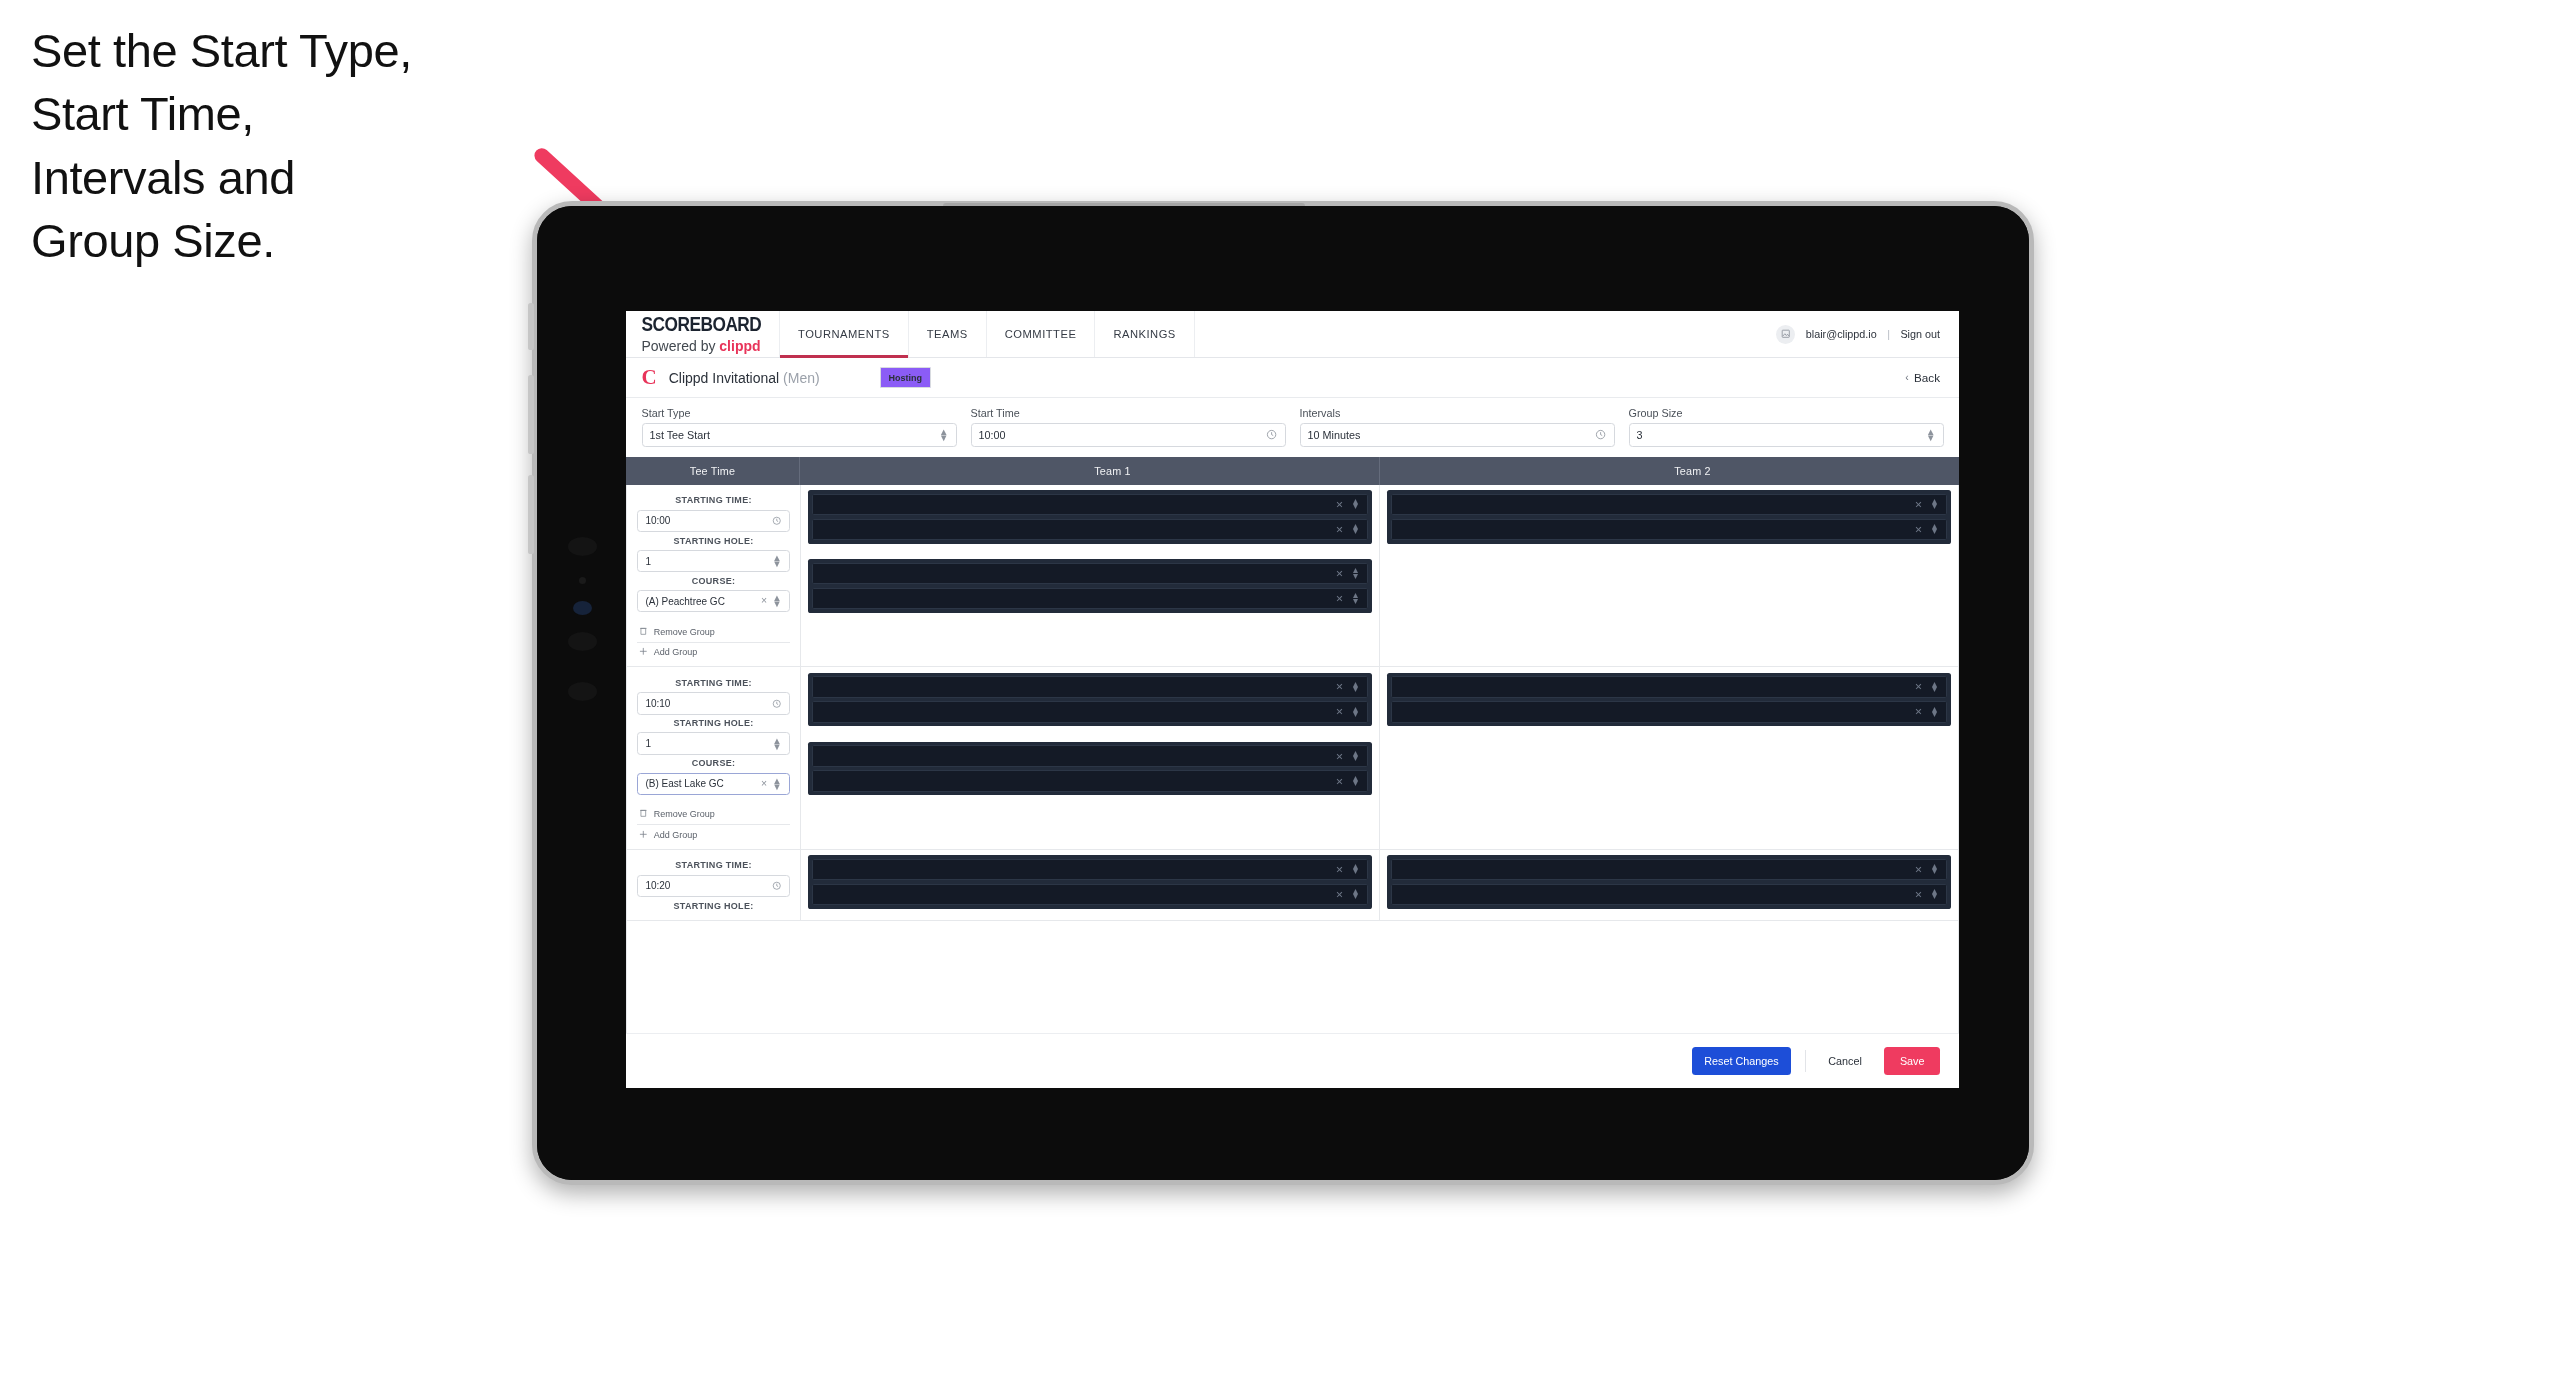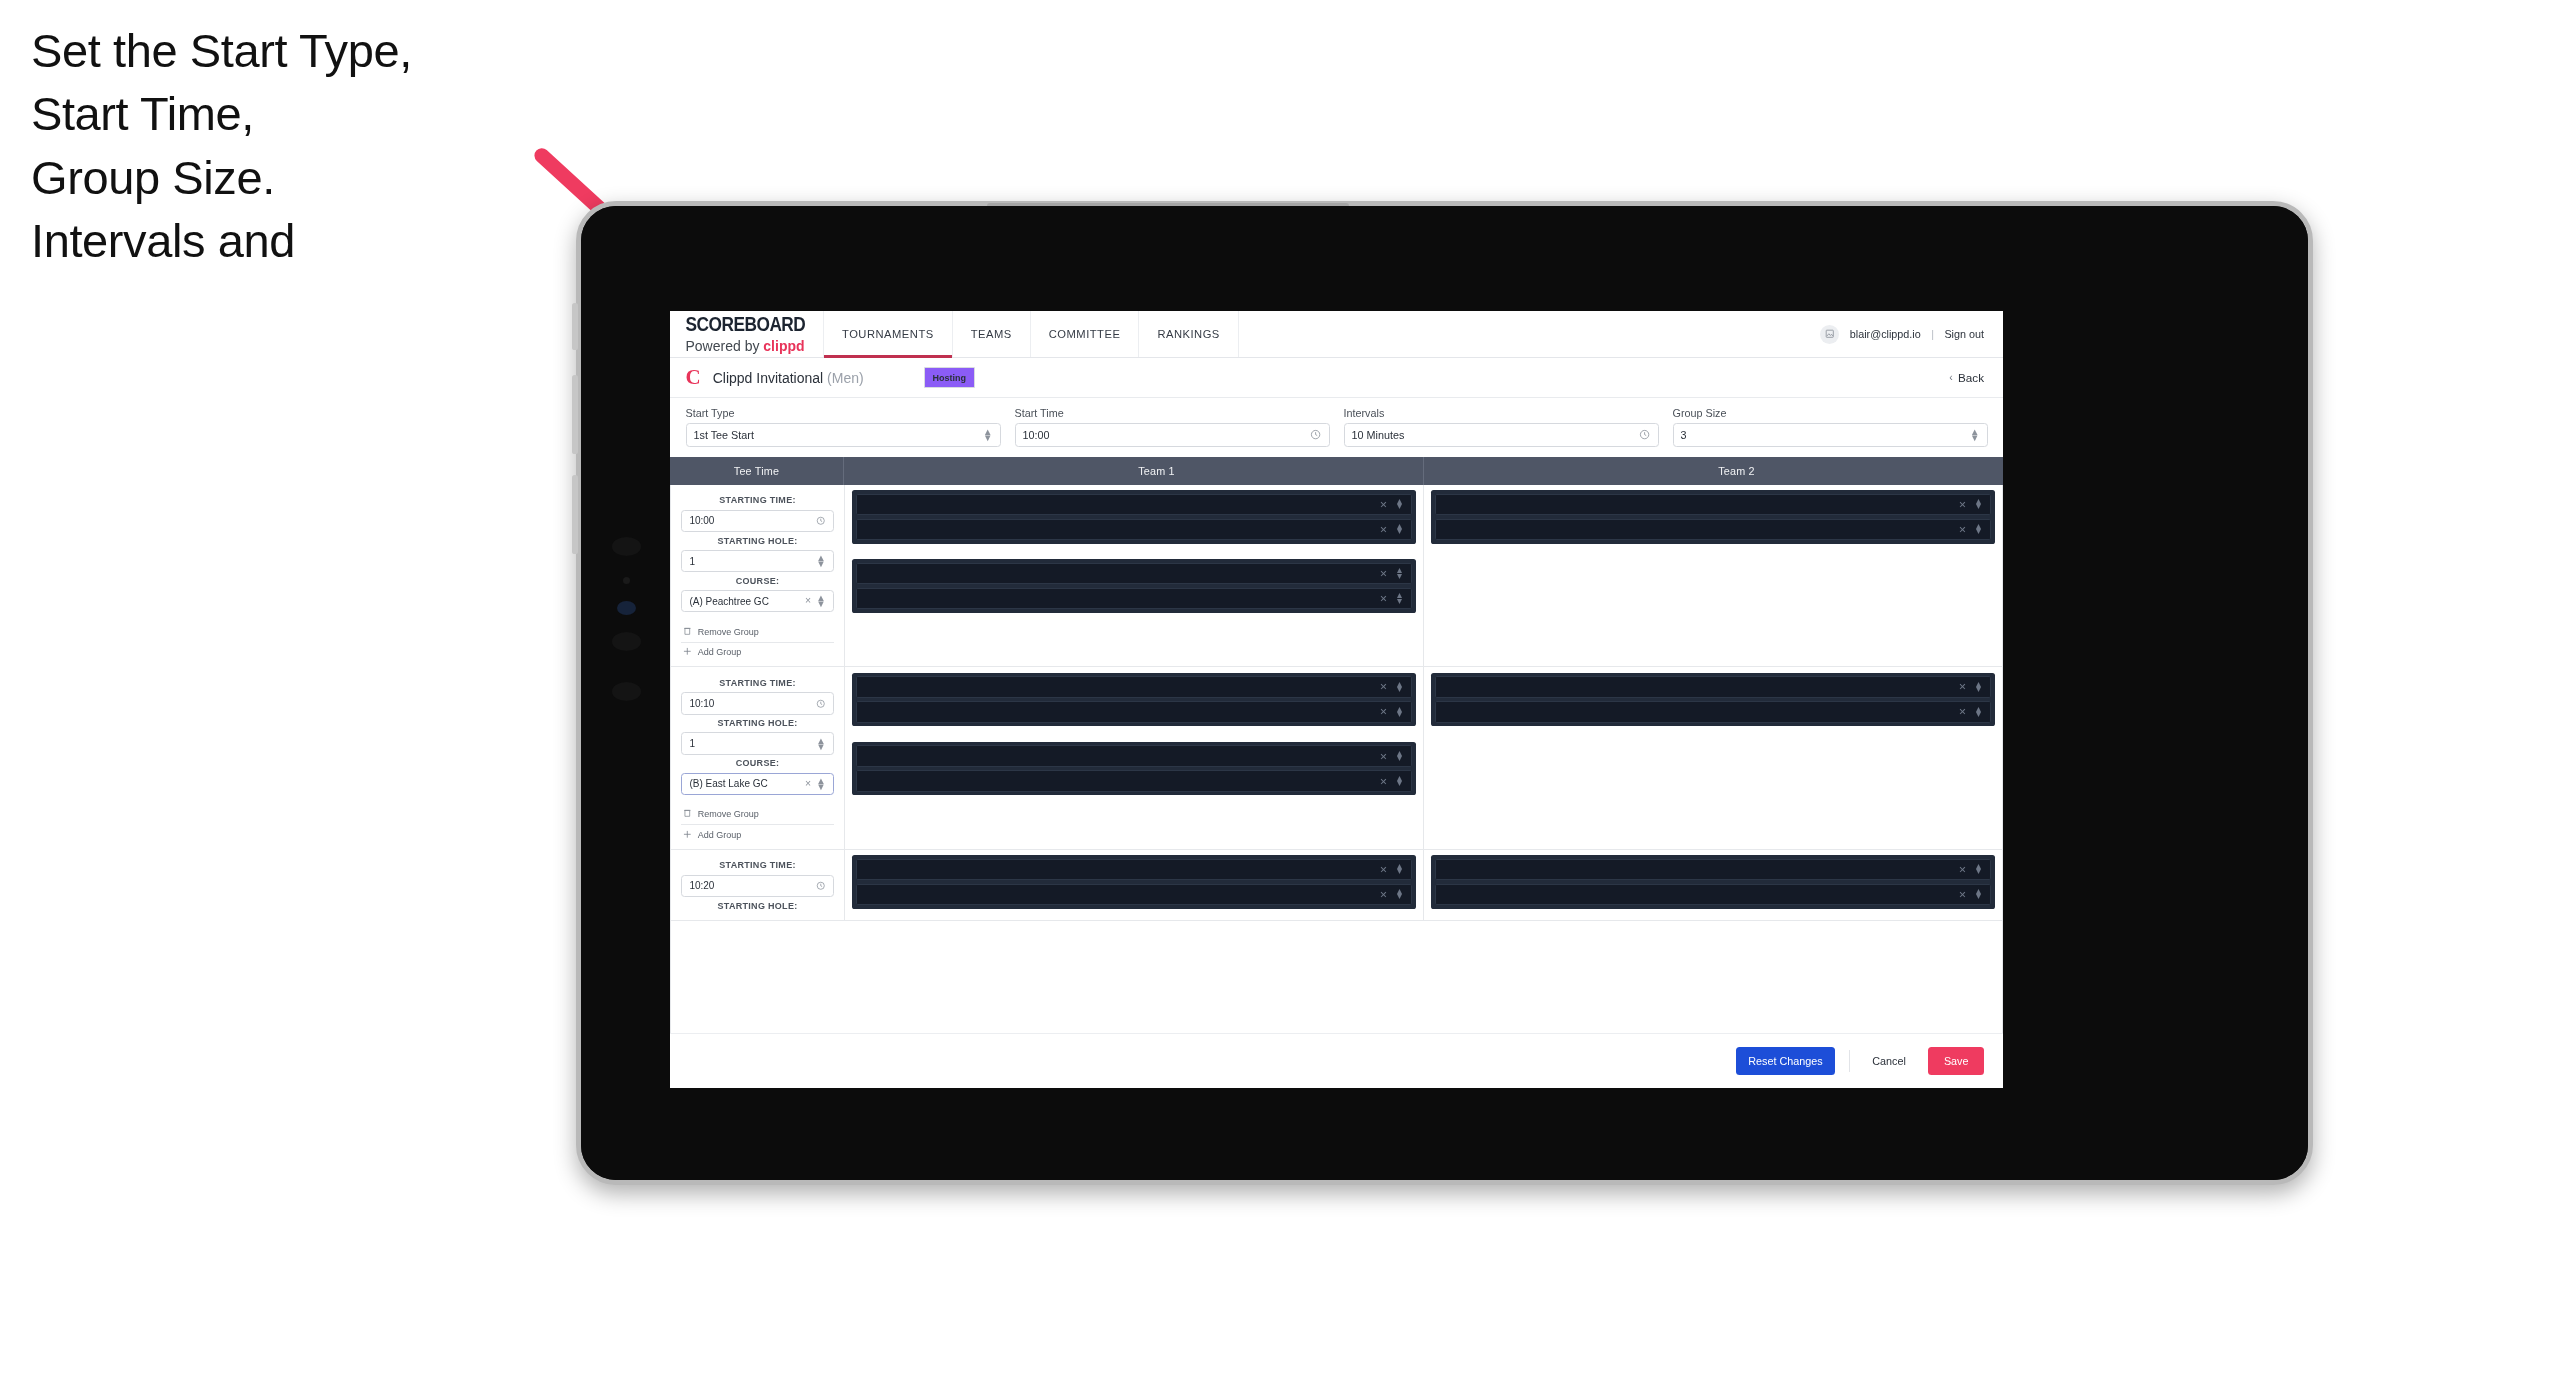--- a/index.html
+++ b/index.html
@@ -23,22 +23,22 @@
   }
   .caption .b { font-weight: 400; }
   .caption .n { font-weight: 400; }
 
   
   .arrow-svg { position: absolute; left: 483px; top: 121px; width: 414px; height: 362px; pointer-events:none; }
 
   
   .tablet {
     position: absolute;
-    left: 576px; top: 201px;
-    width: 1737px; height: 984px;
+    left: 532px; top: 201px;
+    width: 1502px; height: 984px;
     background: #0a0a0a;
     border-radius: 40px;
     border: 5.2px solid #b9b9b9;
     box-shadow: 0 8.6px 22.4px rgba(0,0,0,0.30);
   }
   .tablet-inner {
     position: absolute; inset: 0;
     border-radius: 35px;
     background: #0c0c0c;
     overflow: hidden;
@@ -196,22 +196,22 @@
   }
 </style>
 </head>
 <body>
 
 <div id="stage">
 
   <div class="caption">
     <div><span class="n">Set the </span><span class="b">Start Type,</span></div>
     <div><span class="b">Start Time,</span></div>
+    <div><span class="b">Intervals</span><span class="n"> and</span></div>
     <div><span class="b">Group Size</span><span class="n">.</span></div>
-    <div><span class="b">Intervals</span><span class="n"> and</span></div>
   </div>
 
   <svg class="arrow-svg" viewBox="0 0 480 420">
     <line x1="68" y1="40" x2="352" y2="300" stroke="#ef3b60" stroke-width="17" stroke-linecap="round"></line>
     <polygon points="310,278 400,360 320,350" fill="#ef3b60"></polygon>
   </svg>
 
   <div class="tablet">
     <div class="top-notch"></div>
     <div class="side-btn sb1"></div>

